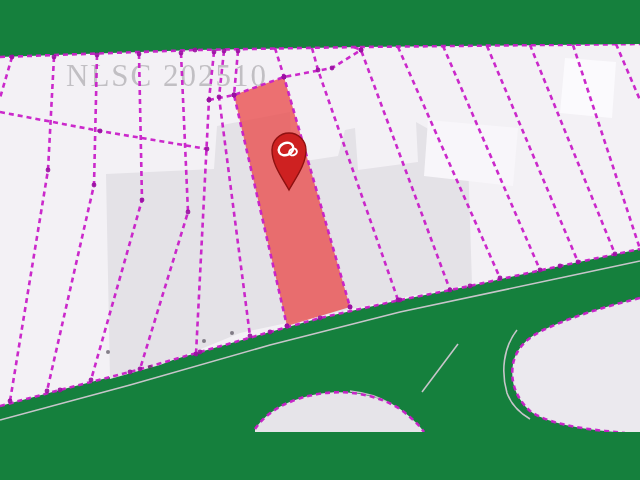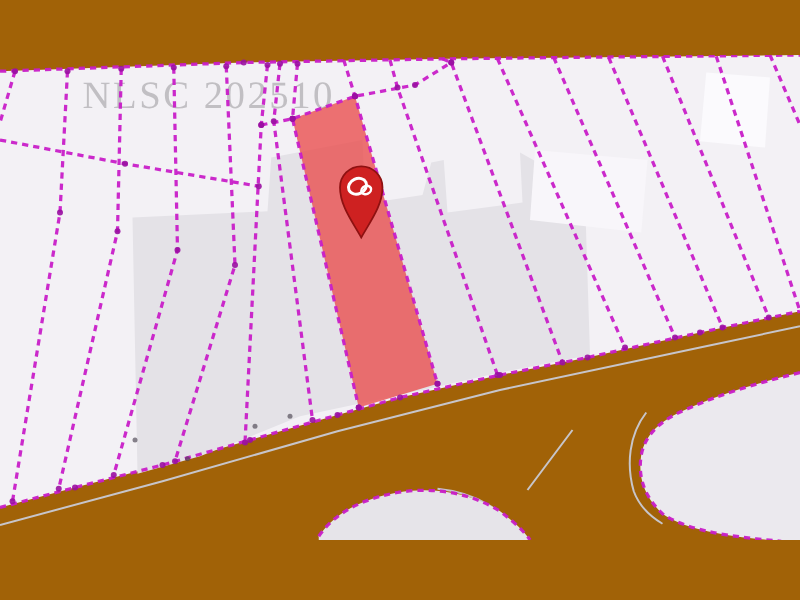--- a/index.html
+++ b/index.html
@@ -1,17 +1,17 @@
 <!DOCTYPE html>
 <html><head>
 <meta charset="utf-8">
 <style>
   html,body{margin:0;padding:0;background:#ffffff;}
   #screen{
-    position:relative;width:640px;height:480px;background:#a16207;overflow:hidden;
+    position:relative;width:640px;height:480px;background:#15803d;overflow:hidden;
     font-family:"Liberation Sans",sans-serif;
   }
   #mapsvg{position:absolute;left:0;top:0;width:640px;height:480px;display:block;}
   .watermark{
     font-family:"Liberation Serif",serif;
     font-size:31px;
     letter-spacing:2px;
     fill:#b7b5b9;
     opacity:0.82;
   }

